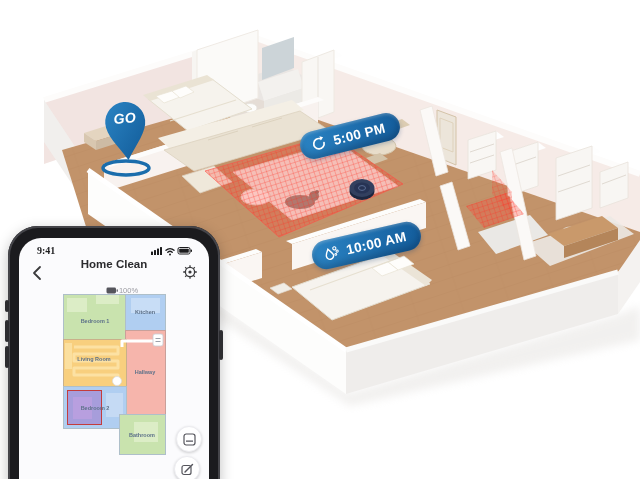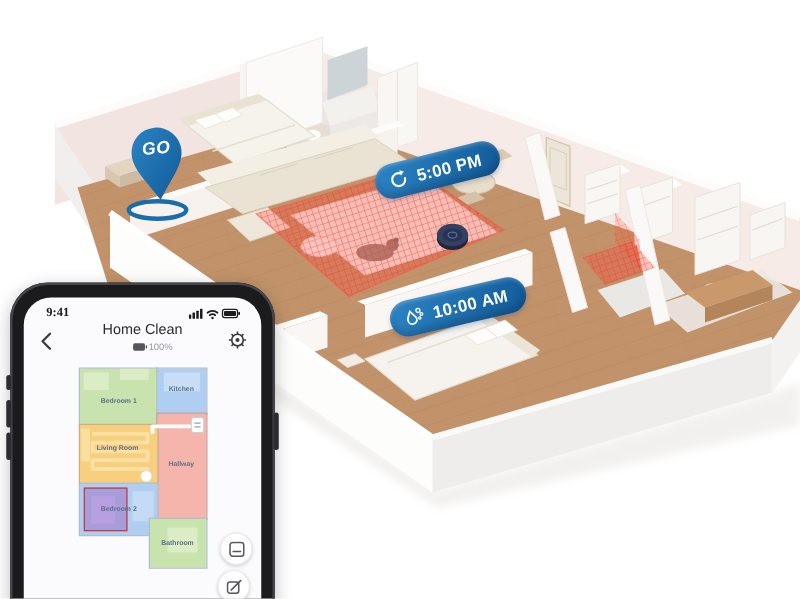--- a/index.html
+++ b/index.html
@@ -29,22 +29,22 @@
   .sb-l3{left:-3px;top:120px;width:4px;height:22px;}
   .sb-r1{right:-3px;top:104px;width:4px;height:30px;}
   .phone-screen{position:absolute;left:11px;top:12px;width:190px;height:248px;background:#fbfbfd;
          border-radius:22px 22px 0 0;overflow:hidden;}
   .status-bar{display:flex;justify-content:space-between;align-items:center;padding:7px 16px 0 18px;}
   .sb-time{font-size:10px;font-weight:bold;color:#1c1c1e;font-family:Liberation Serif, serif;}
   .app-header{position:relative;height:38px;margin-top:2px;}
   .back-btn{position:absolute;left:10px;top:6px;width:18px;height:18px;}
   .gear-btn{position:absolute;right:10px;top:5px;width:18px;height:18px;}
   .title-wrap{text-align:center;}
-  .app-title{font-size:11.5px;font-weight:normal;color:#2b2b2e;}
-  .battery-row{display:flex;align-items:center;justify-content:center;gap:1px;margin-top:3px;
+  .app-title{font-size:11.5px;font-weight:bold;color:#2b2b2e;}
+  .battery-row{display:flex;align-items:center;justify-content:center;gap:1px;margin-top:16px;
                font-size:7.5px;color:#9a9aa1;padding-left:16px;}
   
   .map{position:absolute;left:45px;top:57px;width:101px;height:159px;}
   .room{position:absolute;}
   .room i{position:absolute;display:block;}
   .r-bedroom1{left:0;top:0;width:62px;height:45px;background:#c9e3ae;outline:1px solid #aebfc9;}
   .r-bedroom1 .f1{left:3px;top:3px;width:20px;height:14px;background:#dcedc6;}
   .r-bedroom1 .f2{left:32px;top:0;width:23px;height:9px;background:#dcedc6;}
   .r-kitchen{left:62px;top:0;width:39px;height:36px;background:#b0cef1;outline:1px solid #aebfc9;}
   .r-kitchen .f1{left:5px;top:3px;width:29px;height:15px;background:#c8ddf6;}

